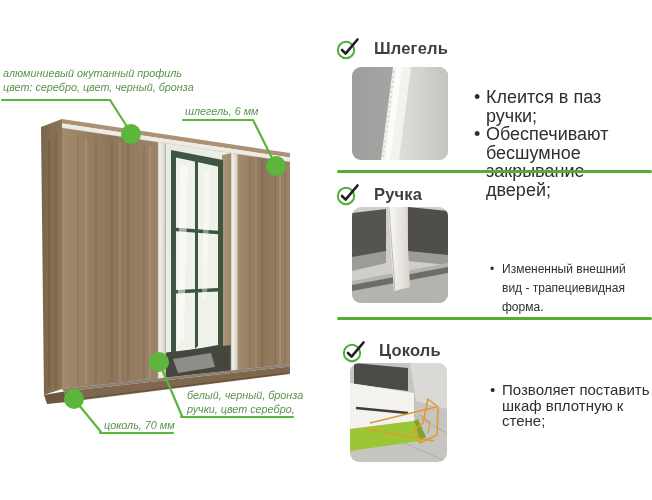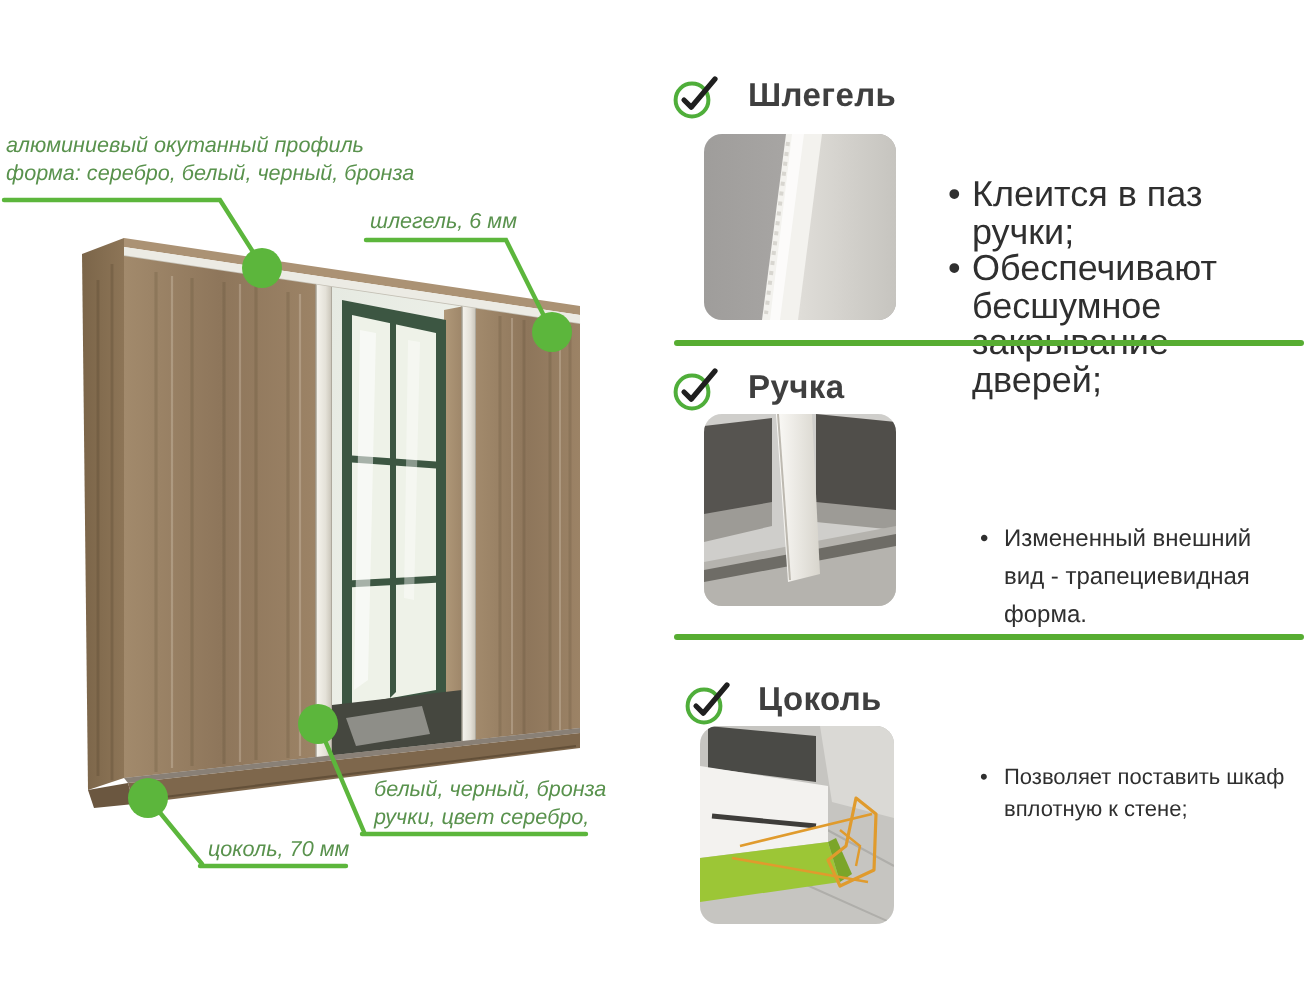--- a/index.html
+++ b/index.html
@@ -19,21 +19,21 @@
   .check{position:absolute;width:26px;height:26px;}
   .thumb{position:absolute;border-radius:9px;overflow:hidden;box-shadow:0 0 0 1px rgba(0,0,0,0.04) inset;}
   .thumb svg{display:block;width:100%;height:100%;}
   .bullets{
     position:absolute;margin:0;padding:0;list-style:none;color:#2f2f2f;
   }
   .bullets li{position:relative;padding-left:13px;}
   .bullets li::before{content:"\2022";position:absolute;left:1px;color:#2f2f2f;}
   .b1{left:473px;top:88px;width:175px;font-size:18px;line-height:18.5px;}
   .b2{left:489px;top:224px;width:160px;font-size:12px;line-height:19px;margin-top:36px;}
-  .b3{left:489px;top:382px;width:163px;font-size:11px;line-height:15.5px;}
+  .b3{left:489px;top:382px;width:163px;font-size:15px;line-height:15.5px;}
   .divider{position:absolute;left:337px;width:315px;height:3px;background:#57ad32;border-radius:2px;}
   .lbl1{left:3px;top:67px;}
   .lbl2{left:185px;top:105px;}
   .lbl3{left:187px;top:389px;}
   .lbl4{left:104px;top:419px;}
   .t1{left:352px;top:67px;width:96px;height:93px;}
   .t2{left:352px;top:207px;width:96px;height:96px;}
   .t3{left:350px;top:363px;width:97px;height:99px;}
   .c1{left:336px;top:35px;}
   .c2{left:336px;top:181px;}
@@ -142,21 +142,21 @@
     <g fill="#5cb63c">
       <circle cx="131" cy="134" r="10"></circle>
       <circle cx="276" cy="166" r="10"></circle>
       <circle cx="159" cy="362" r="10"></circle>
       <circle cx="74" cy="399" r="10"></circle>
     </g>
   </svg>
 
   <div class="callout-label lbl1">
     <div>алюминиевый окутанный профиль</div>
-    <div>форма: серебро, белый, черный, бронза</div>
+    <div>цвет: серебро, цвет, черный, бронза</div>
   </div>
   <div class="callout-label lbl2">
     <div>шлегель, 6 мм</div>
   </div>
   <div class="callout-label lbl3">
     <div>белый, черный, бронза</div>
     <div>ручки, цвет серебро,</div>
   </div>
   <div class="callout-label lbl4">
     <div>цоколь, 70 мм</div>

